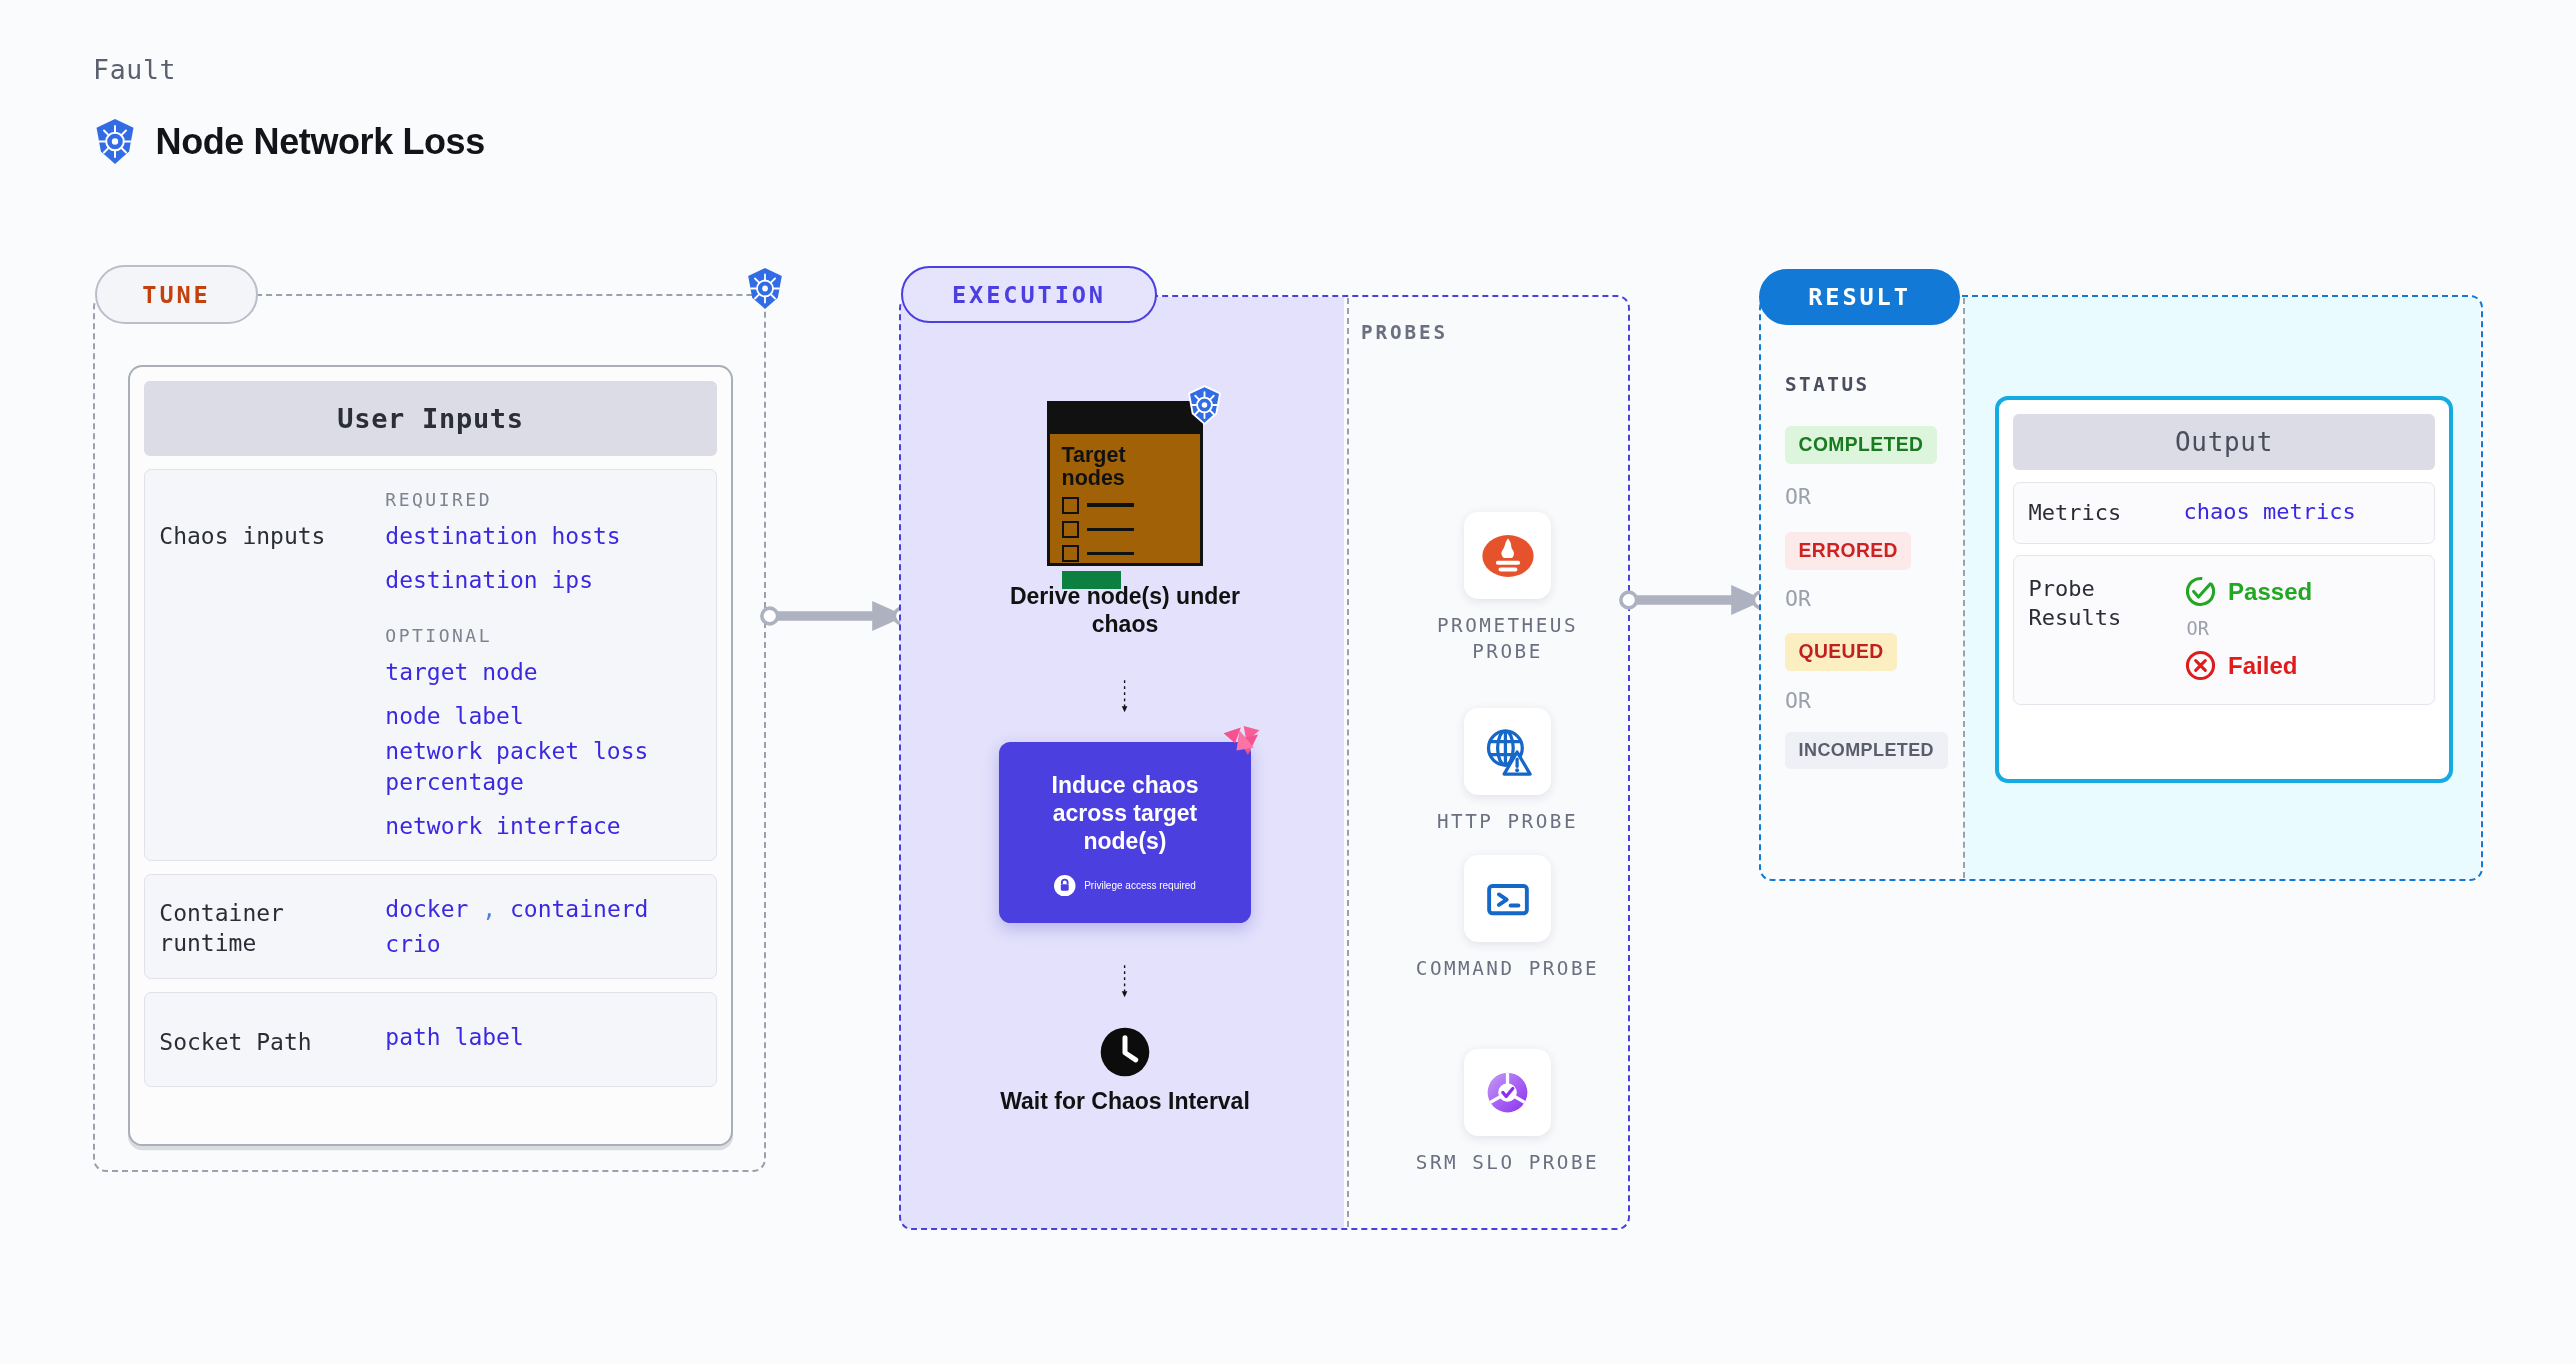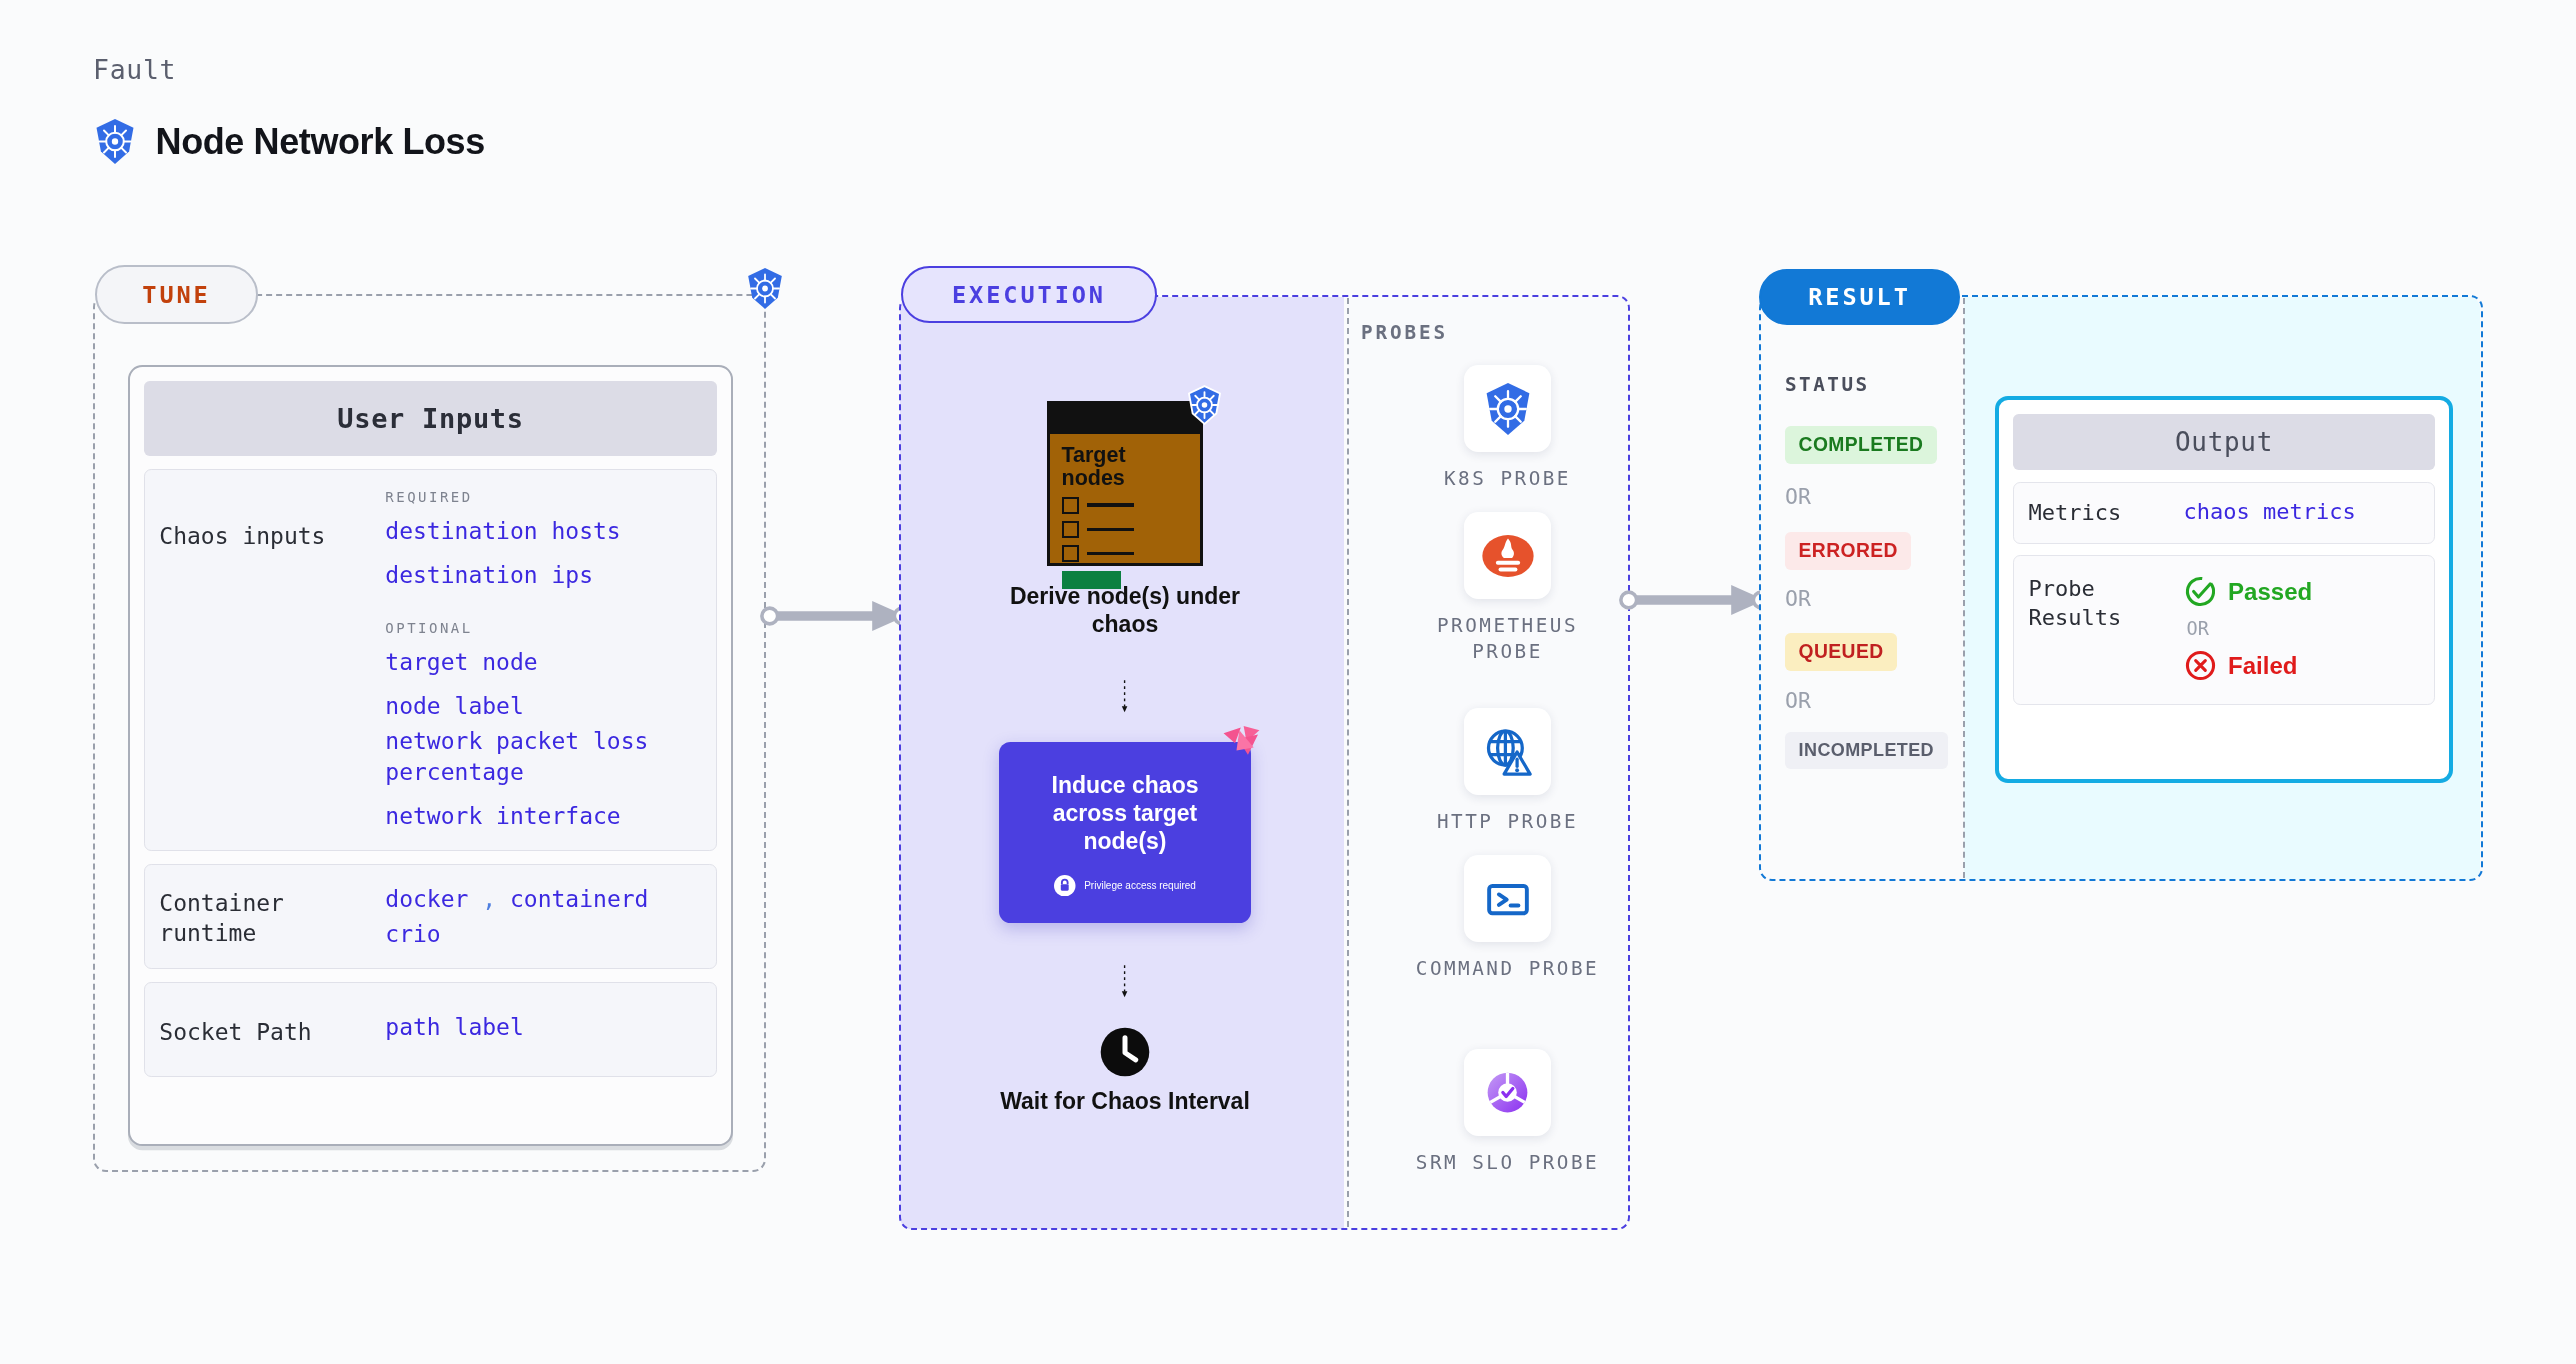--- a/index.html
+++ b/index.html
@@ -74,21 +74,21 @@
   }
   .ui-sect-label {
     width: 226px; flex: 0 0 226px;
     font-family: "DejaVu Sans Mono", monospace;
     font-size: 23px; color: #2a2d35; line-height: 1.28; padding-top: 33px;
   }
   .ui-sect-label.nopad { padding-top: 5.7px; }
   .ui-sect-body { flex: 1; }
   .ui-grp-title {
     font-family: "DejaVu Sans Mono", monospace;
-    font-size: 14px; color: #7e838f; letter-spacing: 2.5px; margin-bottom: 11.5px;
+    font-size: 18px; color: #7e838f; letter-spacing: 2.5px; margin-bottom: 11.5px;
   }
   .ui-val {
     font-family: "DejaVu Sans Mono", monospace;
     font-size: 23px; color: #3b28e0; line-height: 1.34; margin-bottom: 13px;
   }
   .ui-val.tight { margin-bottom: 4.3px; }
   .ui-val .sep { color: #4f7fe0; }
   .ui-gap { height: 15.8px; }
 
   
@@ -398,33 +398,20 @@
       <svg width="50" height="50" viewBox="0 0 70 70">
         <circle cx="35" cy="35" r="34" fill="#0c0c0c"></circle>
         <path d="M35 15 V36 L50 46" fill="none" stroke="#fff" stroke-width="7" stroke-linecap="round" stroke-linejoin="round"></path>
       </svg>
     </div>
     <div class="flow-label" style="margin-top:10px">Wait for Chaos Interval</div>
   </div>
 
   <div class="probes-title">PROBES</div>
 
-  <div class="probe-item" style="top:365px">
-    <div class="probe-tile">
-      <svg width="52" height="54" viewBox="0 0 100 106">
-        <path d="M50 2 L92 22 L82 76 L50 104 L18 76 L8 22 Z" fill="#326ce5"></path>
-        <g fill="none" stroke="#fff" stroke-width="4.5" stroke-linecap="round">
-          <circle cx="50" cy="53" r="20"></circle>
-            <circle cx="50" cy="53" r="5" fill="#fff"></circle>
-          <path d="M50 33 V18 M50 73 V88 M30 53 H15 M70 53 H85 M36 39 L25 28 M64 67 L75 78 M64 39 L75 28 M36 67 L25 78"></path>
-        </g>
-      </svg>
-    </div>
-    <div class="probe-label">K8S PROBE</div>
-  </div>
 
   <div class="probe-item" style="top:512px">
     <div class="probe-tile">
       <svg width="54" height="54" viewBox="0 0 80 80">
         <ellipse cx="40" cy="40" rx="38" ry="31" fill="#e6522c"></ellipse>
         <path d="M40 14 c7 8 3 12 7 17 c3 4 2 9 -1 12 h-12 c-4 -3 -5 -8 -2 -12 c4 -5 3 -11 8 -17z" fill="#fff"></path>
         <rect x="22" y="47" width="36" height="6" rx="3" fill="#fff"></rect>
         <rect x="26" y="57" width="28" height="6" rx="3" fill="#fff"></rect>
       </svg>
     </div>

